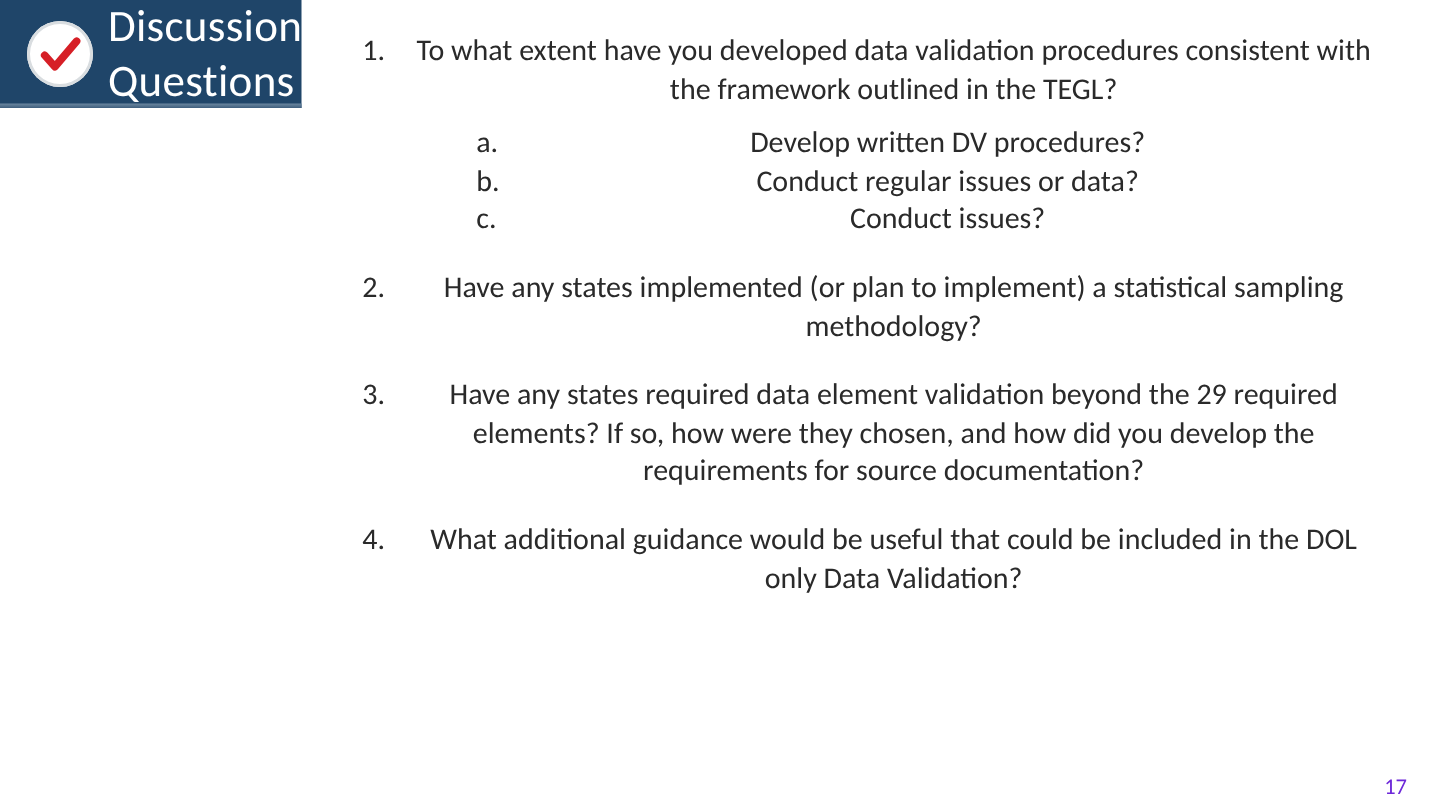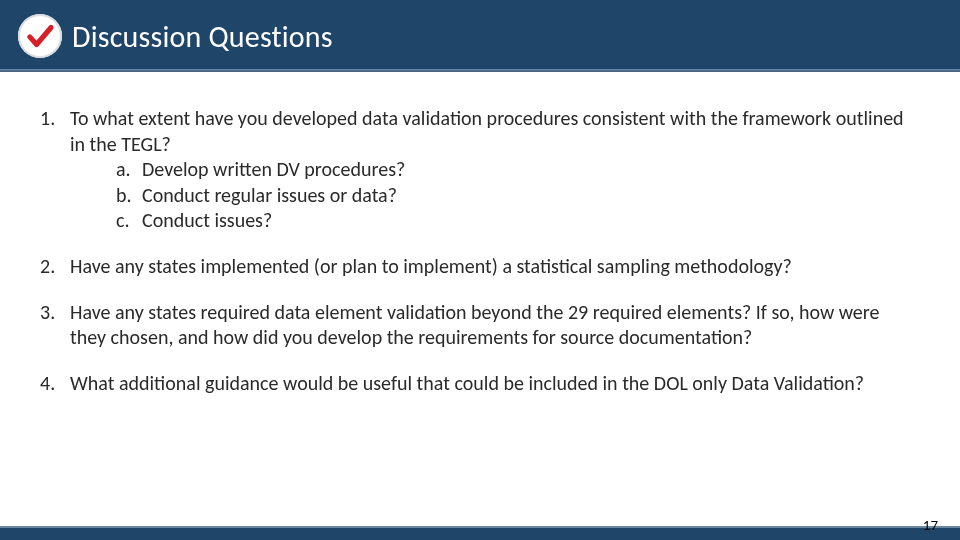--- a/index.html
+++ b/index.html
@@ -1,31 +1,31 @@
 <!DOCTYPE html>
 <html><head>
 <meta charset="utf-8">
 <style>
   * { margin: 0; padding: 0; box-sizing: border-box; }
   html, body { width: 960px; height: 540px; font-family: Calibri, "Segoe UI", Arial, sans-serif; background: #fff; overflow: hidden; }
-  .slide { width: 960px; height: 540px; position: relative; display: flex; flex-direction: column; }
+  .slide { width: 960px; height: 540px; position: relative; display: flex; }
   .header { background: #1f4569; height: 72px; display: flex; align-items: center; padding-left: 18px; position: relative; }
   .header::after { content: ""; position: absolute; left: 0; right: 0; bottom: 0; height: 3px; background: linear-gradient(#6b87a0, #3e5e7d); }
   .check-badge { width: 44px; height: 44px; border-radius: 50%; background: #ffffff; display: flex; align-items: center; justify-content: center; box-shadow: inset 0 0 0 2px #d9dde0; margin-right: 10px; flex: 0 0 auto; position: relative; }
   .check-badge svg { width: 34px; height: 34px; }
   .title { color: #ffffff; font-size: 30px; font-weight: 400; letter-spacing: 0.2px; }
-  .body { flex: 1 1 auto; padding: 34px 40px 10px 40px; color: #2a2a2a; font-size: 20px; line-height: 1.28; }
+  .body { flex: 1 1 auto; padding: 22px 40px 10px 40px; color: #2a2a2a; font-size: 20px; line-height: 1.28; text-align: center; }
   ol.main { list-style: none; counter-reset: q; }
   ol.main > li { counter-increment: q; position: relative; padding-left: 30px; margin-bottom: 20px; }
   ol.main > li::before { content: counter(q) "."; position: absolute; left: 0; top: 0; }
-  .sub { list-style: none; counter-reset: s; margin-top: 0; padding-left: 46px; }
+  .sub { list-style: none; counter-reset: s; margin-top: 10px; padding-left: 46px; }
   .sub > li { counter-increment: s; position: relative; padding-left: 26px; }
   .sub > li::before { content: counter(s, lower-alpha) "."; position: absolute; left: 0; top: 0; }
   .footer-bar { height: 14px; background: #1f4569; border-top: 2px solid #6b87a0; }
-  .pagenum { position: absolute; right: 22px; bottom: 6px; font-size: 15px; color: #000000; margin-top: 32px; }
+  .pagenum { position: absolute; right: 22px; bottom: 6px; font-size: 15px; color: #6d28d9; margin-top: 32px; }
 </style>
 </head>
 <body>
 
 <div class="slide">
 
   <div class="header">
     <div class="check-badge">
       <svg viewBox="0 0 40 40">
         <polyline points="8,21 16,30 33,10" fill="none" stroke="#d61f26" stroke-width="6" stroke-linecap="round" stroke-linejoin="round"></polyline>

